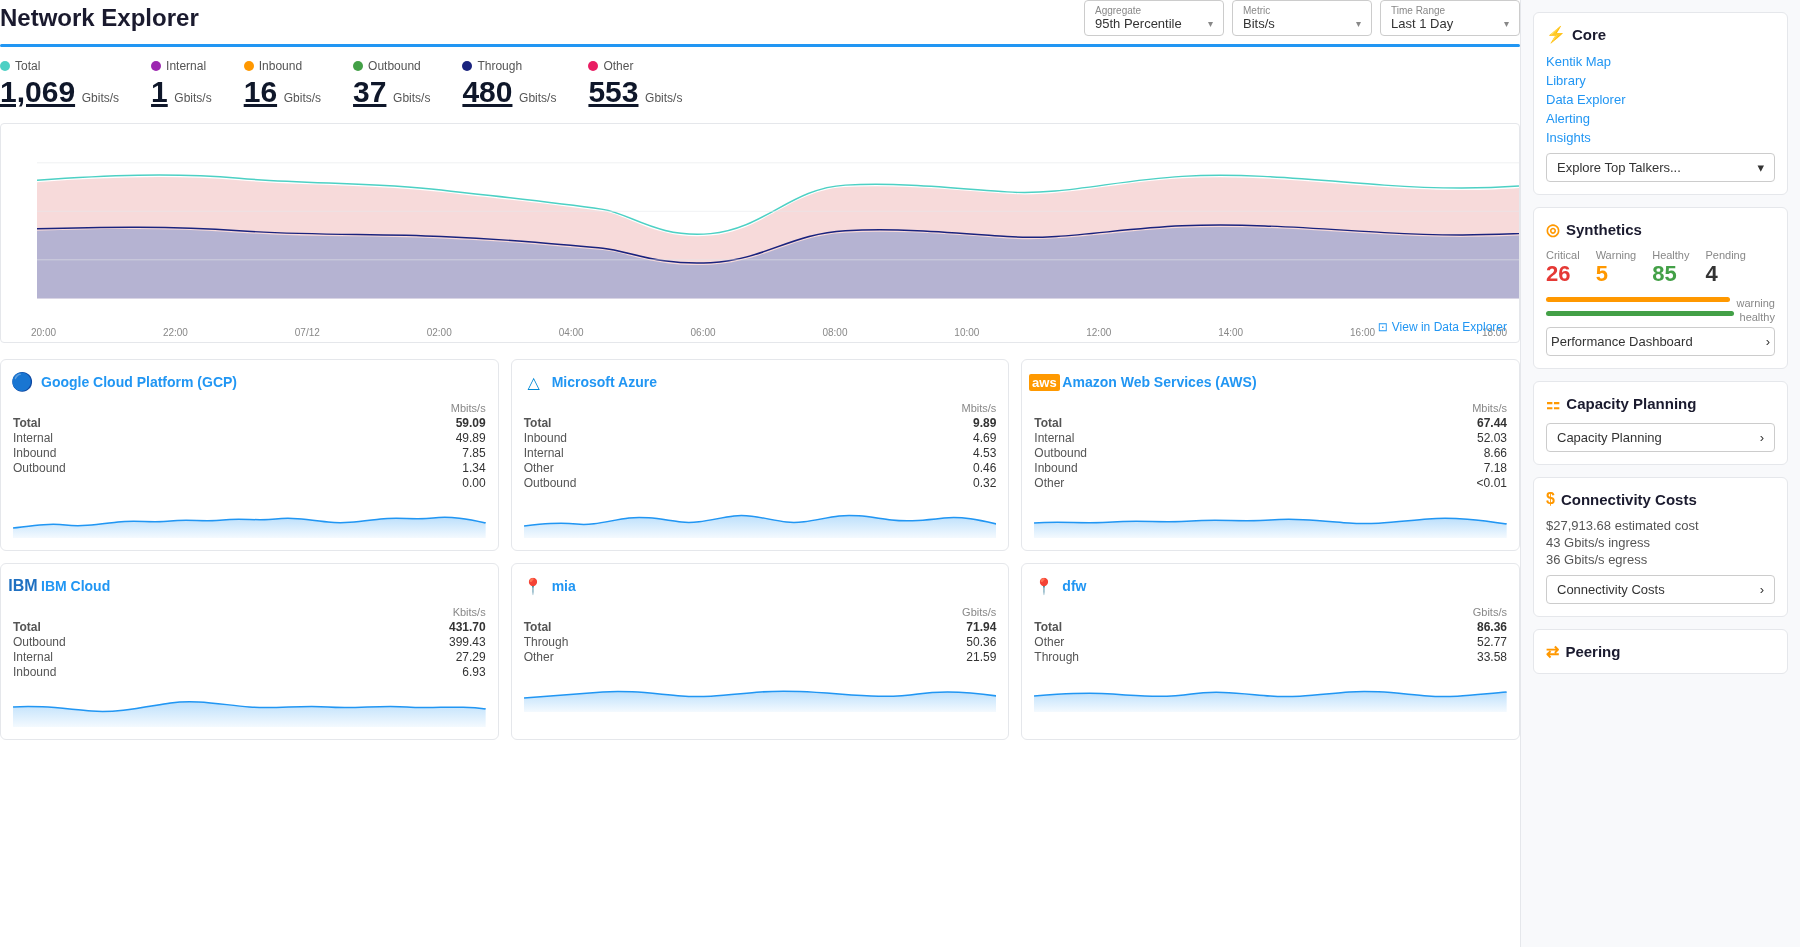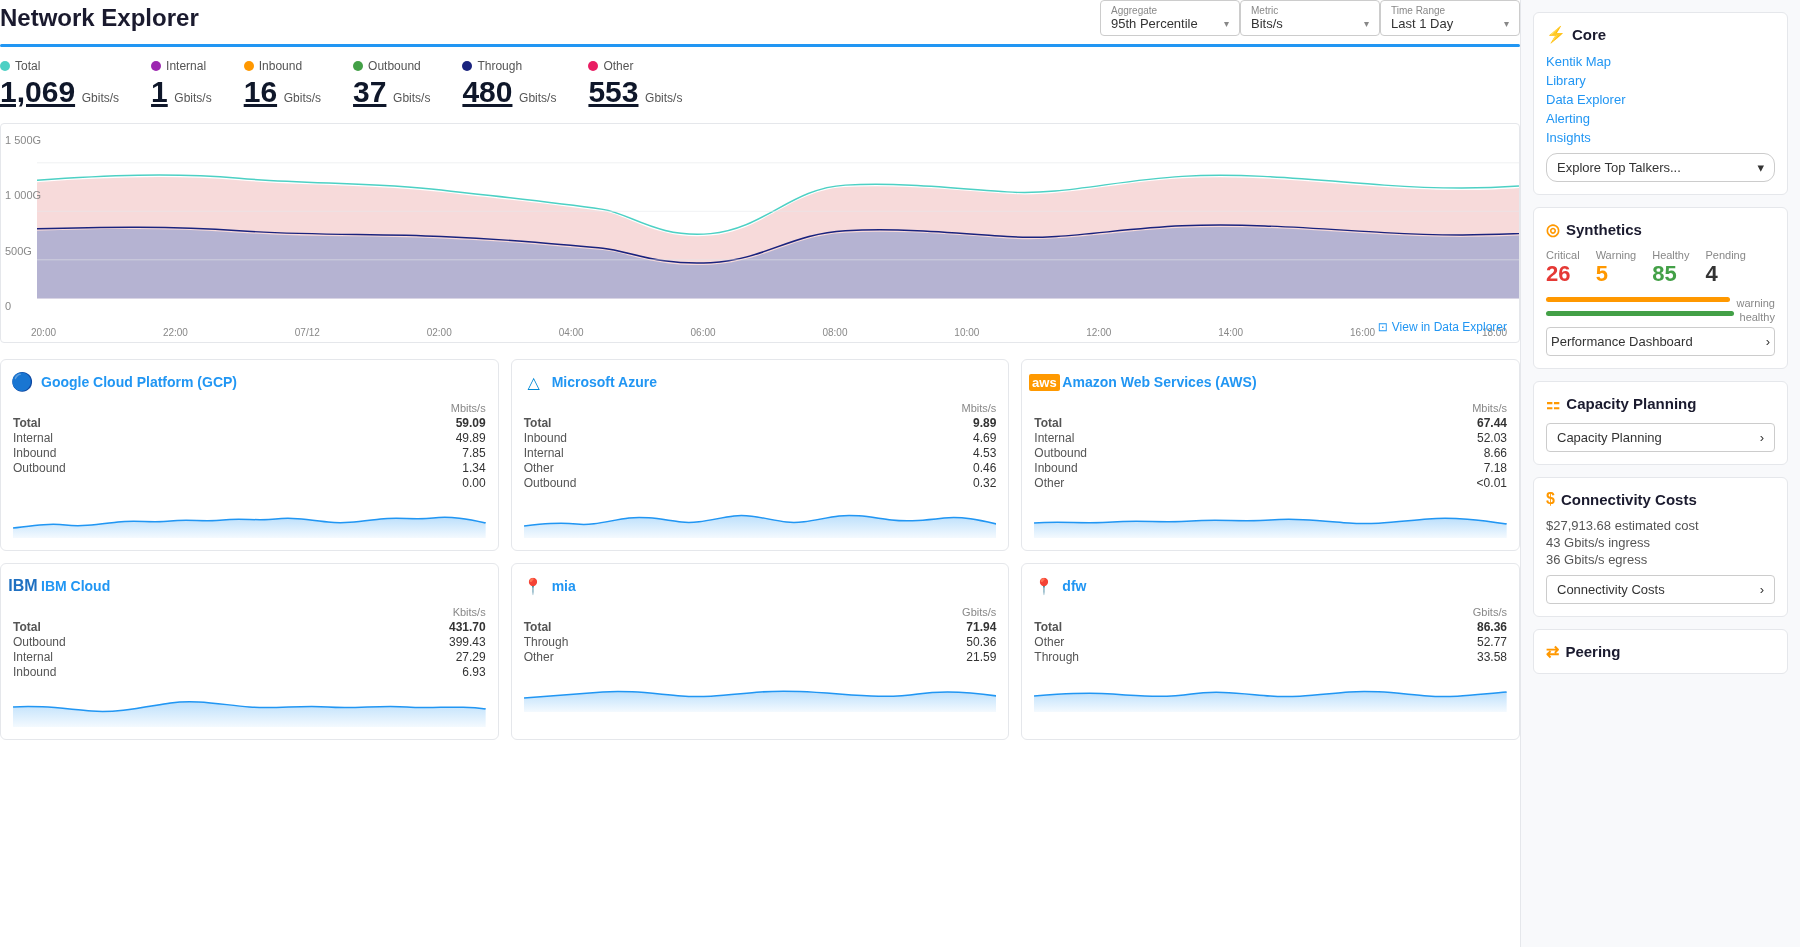--- a/index.html
+++ b/index.html
@@ -4,21 +4,21 @@
   <style>
     * { box-sizing: border-box; margin: 0; padding: 0; }
     body { font-family: -apple-system, BlinkMacSystemFont, 'Segoe UI', sans-serif; background: #f5f6f8; font-size: 13px; color: #333; display: flex; height: 947px; overflow: hidden; }
     
     
     .main-content { flex: 1; overflow-y: auto; background: #fff; }
     
     
     .page-header { display: flex; align-items: center; justify-content: space-between; margin-bottom: 8px; }
     .page-title { font-size: 24px; font-weight: 700; color: #1a1a2e; }
-    .header-controls { display: flex; gap: 0; }
+    .header-controls { display: flex; gap: 8px; }
     .dropdown-control { display: flex; flex-direction: column; border: 1px solid #ccc; border-radius: 4px; padding: 4px 10px; background: #fff; cursor: pointer; min-width: 140px; }
     .dropdown-label { font-size: 10px; color: #888; }
     .dropdown-value { font-size: 13px; color: #333; display: flex; align-items: center; justify-content: space-between; }
     .dropdown-arrow { color: #888; font-size: 10px; margin-left: 6px; }
     
     
     .title-underline { height: 3px; background: #2196f3; width: 100%; margin-bottom: 12px; border-radius: 2px; }
     
     
     .metrics-row { display: flex; gap: 32px; margin-bottom: 14px; }
@@ -55,21 +55,21 @@
     
     
     .sidebar { width: 280px; background: #f8f9fb; border-left: 1px solid #e5e7eb; padding: 12px; overflow-y: auto; flex-shrink: 0; }
     
     
     .sidebar-section { background: #fff; border: 1px solid #e5e7eb; border-radius: 6px; padding: 12px; margin-bottom: 12px; }
     .sidebar-section-title { font-size: 15px; font-weight: 700; color: #1a1a2e; display: flex; align-items: center; gap: 6px; margin-bottom: 10px; }
     .sidebar-section-icon { font-size: 16px; }
     .sidebar-link { color: #2196f3; font-size: 13px; cursor: pointer; display: block; margin-bottom: 4px; text-decoration: none; }
     
-    .explore-dropdown { display: flex; align-items: center; justify-content: space-between; border: 1px solid #ccc; border-radius: 11px; padding: 6px 10px; margin-top: 8px; cursor: pointer; font-size: 13px; }
+    .explore-dropdown { display: flex; align-items: center; justify-content: space-between; border: 1px solid #ccc; border-radius: 4px; padding: 6px 10px; margin-top: 8px; cursor: pointer; font-size: 13px; }
     
     
     .synthetics-stats { display: flex; gap: 16px; margin-bottom: 10px; }
     .synth-stat { display: flex; flex-direction: column; }
     .synth-label { font-size: 11px; color: #888; }
     .synth-value { font-size: 22px; font-weight: 700; }
     .synth-critical { color: #e53935; }
     .synth-warning { color: #ff9800; }
     .synth-healthy { color: #43a047; }
     .synth-pending { color: #333; }
@@ -185,26 +185,20 @@
         <span>Other</span>
       </div>
       <div>
         <span class="metric-value">553</span>
         <span class="metric-unit">Gbits/s</span>
       </div>
     </div>
     </div>
 
   <div class="chart-container">
-    <div class="chart-y-labels">
-      <span>1 500G</span>
-      <span>1 000G</span>
-      <span>500G</span>
-      <span>0</span>
-    </div>
     <svg class="chart-svg" viewBox="0 0 1100 200" preserveAspectRatio="none" style="padding-left:36px;padding-bottom:24px;">
 
       <path d="M0,60 C50,55 100,52 150,58 C200,64 250,62 300,70 C350,78 380,82 420,90 C440,94 460,120 500,115 C540,110 560,68 600,65 C640,62 680,68 720,72 C760,76 800,60 850,56 C900,52 950,60 1000,65 C1050,70 1080,68 1100,66 L1100,180 L0,180 Z" fill="rgba(233,150,150,0.35)"></path>
 
       <path d="M0,110 C50,108 100,107 150,112 C200,117 250,115 300,118 C350,121 380,125 420,130 C440,133 460,148 500,145 C540,142 560,115 600,112 C640,109 680,114 720,118 C760,122 800,110 850,107 C900,104 950,110 1000,114 C1050,118 1080,116 1100,115 L1100,180 L0,180 Z" fill="rgba(100,130,200,0.45)"></path>
 
       <path d="M0,58 C50,53 100,50 150,56 C200,62 250,60 300,68 C350,76 380,80 420,88 C440,92 460,118 500,113 C540,108 560,66 600,63 C640,60 680,66 720,70 C760,74 800,58 850,54 C900,50 950,58 1000,63 C1050,68 1080,66 1100,64" fill="none" stroke="#4dd0c4" stroke-width="1.5"></path>
 
       <path d="M0,108 C50,106 100,105 150,110 C200,115 250,113 300,116 C350,119 380,123 420,128 C440,131 460,146 500,143 C540,140 560,113 600,110 C640,107 680,112 720,116 C760,120 800,108 850,105 C900,102 950,108 1000,112 C1050,116 1080,114 1100,113" fill="none" stroke="#1a237e" stroke-width="1.5"></path>
 

